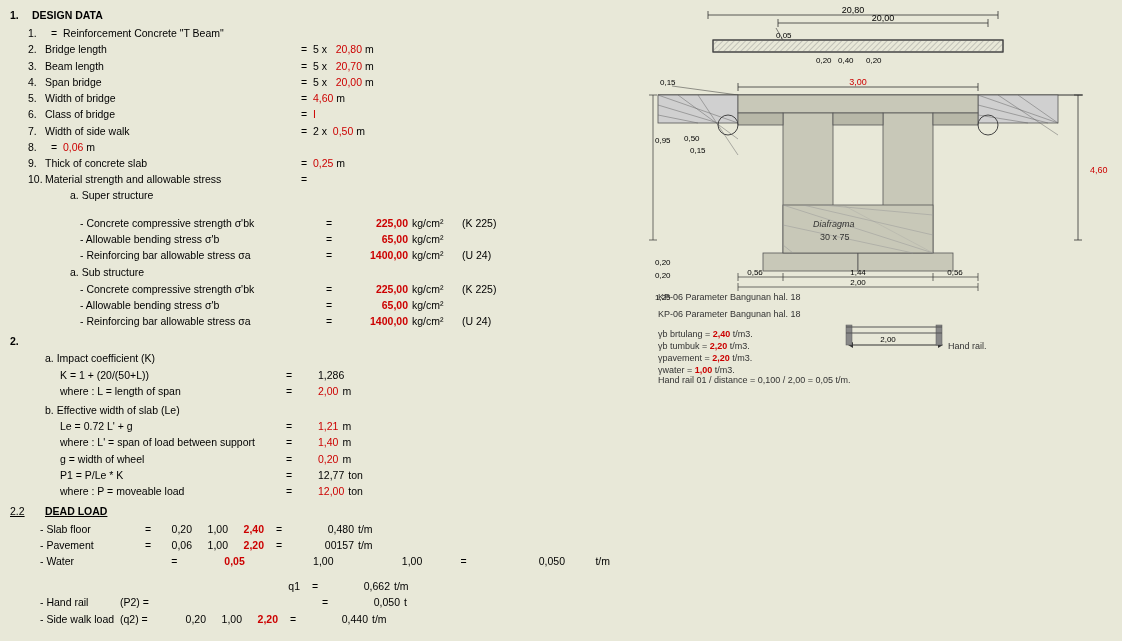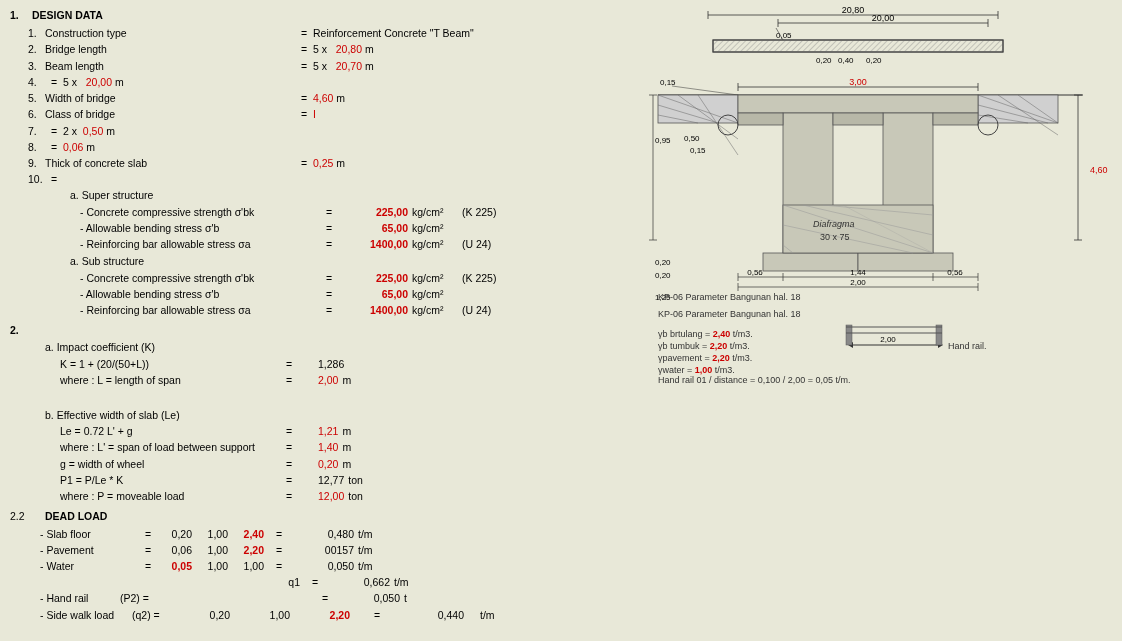--- a/index.html
+++ b/index.html
@@ -51,84 +51,86 @@
 
   <div class="left-panel">
 
     <div style="display:flex; align-items:baseline; margin-bottom:3px;">
       <span style="width:22px;font-weight:bold;">1.</span>
       <span style="font-weight:bold;">DESIGN DATA</span>
     </div>
 
     <div class="data-row">
       <span class="num-col" style="padding-left:18px;">1.</span>
-      <span class="label-col">Construction type</span>
       <span class="eq-col">=</span>
       <span>Reinforcement Concrete "T Beam"</span>
     </div>
 
     <div class="data-row">
       <span class="num-col" style="padding-left:18px;">2.</span>
       <span class="label-col">Bridge length</span>
       <span class="eq-col">=</span>
       <span>5 x &nbsp;&nbsp;<span class="red">20,80</span> m</span>
     </div>
 
     <div class="data-row">
       <span class="num-col" style="padding-left:18px;">3.</span>
       <span class="label-col">Beam length</span>
       <span class="eq-col">=</span>
       <span>5 x &nbsp;&nbsp;<span class="red">20,70</span> m</span>
     </div>
 
     <div class="data-row">
       <span class="num-col" style="padding-left:18px;">4.</span>
+      <span class="label-col">Span bridge</span>
       <span class="eq-col">=</span>
       <span>5 x &nbsp;&nbsp;<span class="red">20,00</span> m</span>
     </div>
 
     <div class="data-row">
       <span class="num-col" style="padding-left:18px;">5.</span>
       <span class="label-col">Width of bridge</span>
       <span class="eq-col">=</span>
       <span><span class="red">4,60</span> m</span>
     </div>
 
     <div class="data-row">
       <span class="num-col" style="padding-left:18px;">6.</span>
       <span class="label-col">Class of bridge</span>
       <span class="eq-col">=</span>
       <span><span class="red">I</span></span>
     </div>
 
     <div class="data-row">
       <span class="num-col" style="padding-left:18px;">7.</span>
+      <span class="label-col">Width of side walk</span>
       <span class="eq-col">=</span>
       <span>2 x &nbsp;<span class="red">0,50</span> m</span>
     </div>
 
     <div class="data-row">
       <span class="num-col" style="padding-left:18px;">8.</span>
       <span class="eq-col">=</span>
       <span><span class="red">0,06</span> m</span>
     </div>
 
     <div class="data-row">
       <span class="num-col" style="padding-left:18px;">9.</span>
       <span class="label-col">Thick of concrete slab</span>
       <span class="eq-col">=</span>
       <span><span class="red">0,25</span> m</span>
     </div>
 
     <div class="data-row">
       <span class="num-col" style="padding-left:18px;">10.</span>
-      <span class="eq-col">=</span>
-    </div>
-
-    <div style="padding-left:60px; margin-bottom:1px;">
+      <span class="label-col">Material strength and allowable stress</span>
+      <span class="eq-col">=</span>
+    </div>
+
+    <div style="padding-left:60px; margin-bottom:12px;">
       <span>a. Super structure</span>
     </div>
 
     <div class="data-row" style="padding-left:70px;">
       <span style="width:240px;">- Concrete compressive strength σ'bk</span>
       <span style="width:18px; text-align:center;">=</span>
       <span style="width:70px; text-align:right; color:#cc0000; font-weight:bold;">225,00</span>
       <span style="width:50px; margin-left:4px;">kg/cm²</span>
       <span>(K 225)</span>
     </div>
@@ -183,21 +185,21 @@
       <span style="width:18px; text-align:center;">=</span>
       <span style="margin-left:20px;">1,286</span>
     </div>
     <div class="data-row" style="padding-left:50px;">
       <span style="width:220px;">where : L = length of span</span>
       <span style="width:18px; text-align:center;">=</span>
       <span style="margin-left:20px; color:#cc0000;">2,00</span>
       <span style="margin-left:4px;">m</span>
     </div>
 
-    <div style="padding-left:35px; margin-top:20px; margin-bottom:1px;">
+    <div style="padding-left:35px; margin-top:4px; margin-bottom:1px;">
       <span>b. Effective width of slab (Le)</span>
     </div>
     <div class="data-row" style="padding-left:50px;">
       <span style="width:220px;">Le = 0.72 L' + g</span>
       <span style="width:18px; text-align:center;">=</span>
       <span style="margin-left:20px; color:#cc0000;">1,21</span>
       <span style="margin-left:4px;">m</span>
     </div>
     <div class="data-row" style="padding-left:50px;">
       <span style="width:220px;">where : L' = span of load between support</span>
@@ -218,21 +220,21 @@
       <span style="margin-left:20px;">12,77</span>
       <span style="margin-left:4px;">ton</span>
     </div>
     <div class="data-row" style="padding-left:50px;">
       <span style="width:220px;">where : P = moveable load</span>
       <span style="width:18px; text-align:center;">=</span>
       <span style="margin-left:20px; color:#cc0000;">12,00</span>
       <span style="margin-left:4px;">ton</span>
     </div>
 
-    <div style="display:flex; margin-top:5px; margin-bottom:1px;">
+    <div style="display:flex; margin-top:5px; margin-bottom:1px;text-decoration:underline;">
       <span style="width:35px;">2.2</span>
       <span style="font-weight:bold;">DEAD LOAD</span>
     </div>
 
     <div class="dead-load-table">
 
       <div class="data-row" style="margin-bottom:1px;">
         <span style="width:100px;">- Slab floor</span>
         <span style="width:16px; text-align:center;">=</span>
         <span style="width:36px; text-align:right;">0,20</span>
@@ -251,21 +253,21 @@
         <span style="width:36px; text-align:right;">0,06</span>
         <span style="width:6px;"></span>
         <span style="width:30px; text-align:right;">1,00</span>
         <span style="width:6px;"></span>
         <span style="width:30px; text-align:right; color:#cc0000; font-weight:bold;">2,20</span>
         <span style="width:30px; text-align:center;">=</span>
         <span style="width:60px; text-align:right;">00157</span>
         <span style="margin-left:4px;">t/m</span>
       </div>
 
-      <div class="data-row" style="margin-bottom:1px;">
+      <div class="data-row" style="margin-bottom:10px;justify-content:space-between;">
         <span style="width:100px;">- Water</span>
         <span style="width:16px; text-align:center;">=</span>
         <span style="width:36px; text-align:right; color:#cc0000; font-weight:bold;">0,05</span>
         <span style="width:6px;"></span>
         <span style="width:30px; text-align:right;">1,00</span>
         <span style="width:6px;"></span>
         <span style="width:30px; text-align:right;">1,00</span>
         <span style="width:30px; text-align:center;">=</span>
         <span style="width:60px; text-align:right;">0,050</span>
         <span style="margin-left:4px;">t/m</span>
@@ -281,21 +283,21 @@
 
       <div class="data-row" style="margin-bottom:1px;">
         <span style="width:80px;">- Hand rail</span>
         <span style="width:50px;">(P2) =</span>
         <span style="width:140px;"></span>
         <span style="width:30px; text-align:center;">=</span>
         <span style="width:60px; text-align:right;">0,050</span>
         <span style="margin-left:4px;">t</span>
       </div>
 
-      <div class="data-row" style="margin-bottom:18px;gap:12px;">
+      <div class="data-row" style="margin-bottom:18px;">
         <span style="width:80px;">- Side walk load</span>
         <span style="width:50px;">(q2) =</span>
         <span style="width:36px; text-align:right;">0,20</span>
         <span style="width:6px;"></span>
         <span style="width:30px; text-align:right;">1,00</span>
         <span style="width:6px;"></span>
         <span style="width:30px; text-align:right; color:#cc0000; font-weight:bold;">2,20</span>
         <span style="width:30px; text-align:center;">=</span>
         <span style="width:60px; text-align:right;">0,440</span>
         <span style="margin-left:4px;">t/m</span>

